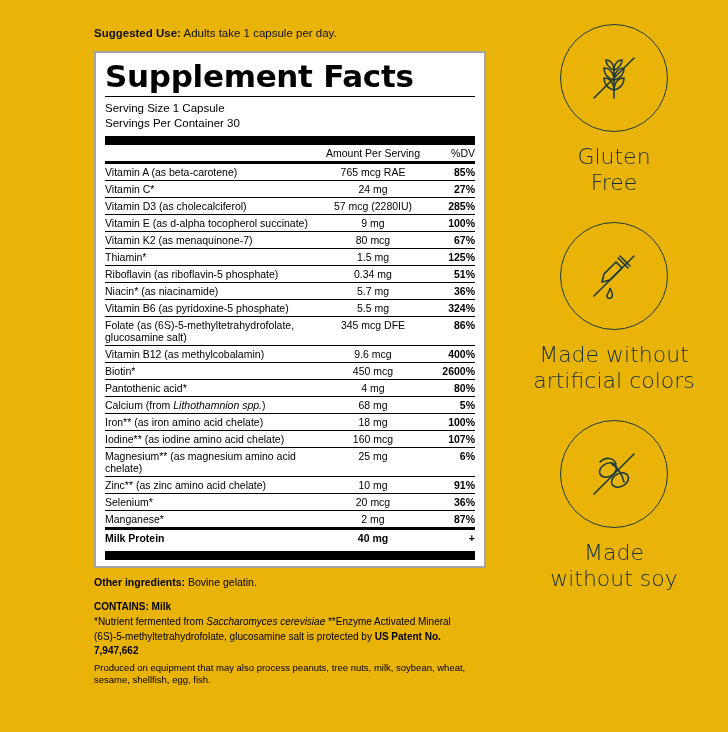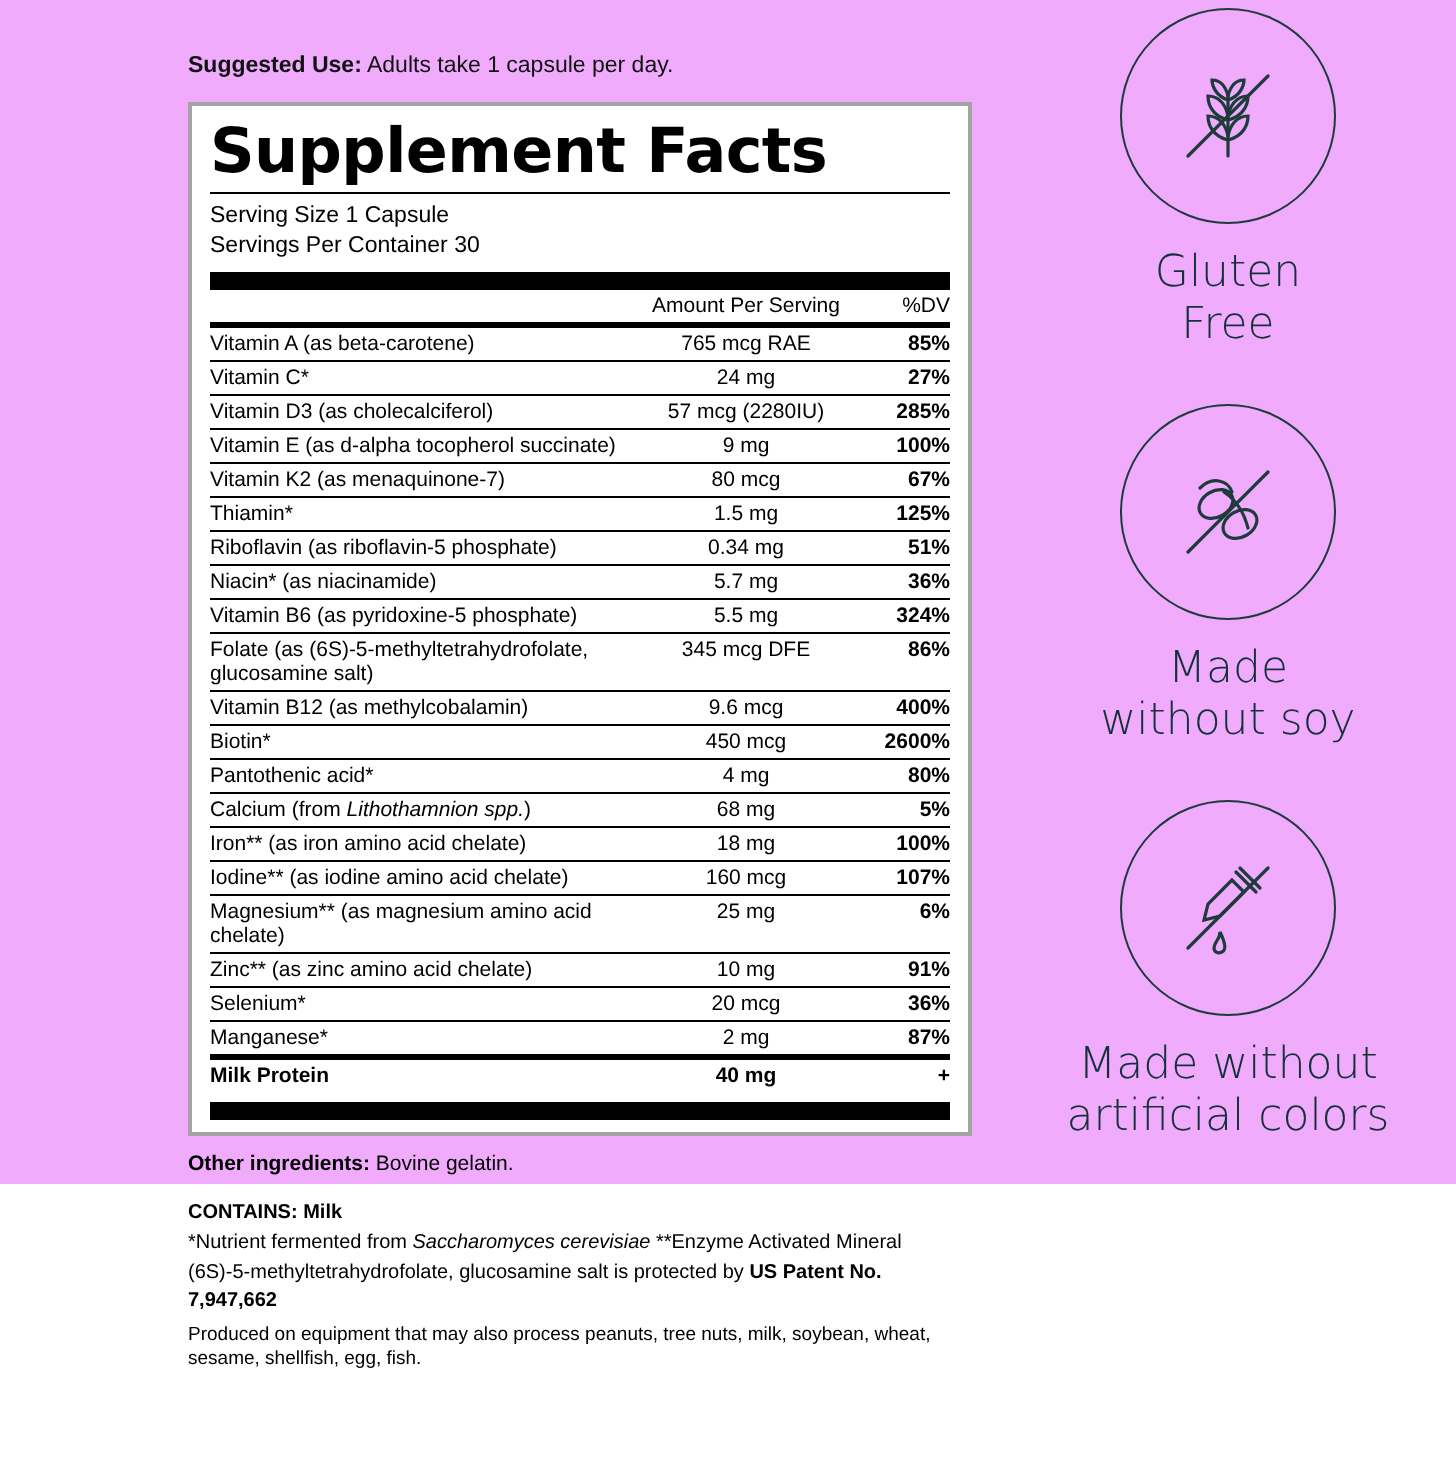--- a/index.html
+++ b/index.html
@@ -10,22 +10,22 @@
     width: 728px;
     height: 732px;
     background: #ffffff;
     font-family: "Liberation Sans", sans-serif;
     color: #1a1a1a;
     overflow: hidden;
   }
   .page {
     position: relative;
     width: 728px;
-    height: 592px;
-    background: #f0abfc;
+    height: 732px;
+    background: #eab308;
   }
 
   
   .left-col {
     position: absolute;
     left: 94px;
     top: 26px;
     width: 392px;
   }
 
@@ -129,21 +129,21 @@
   .tiny {
     font-size: 9.5px;
     margin-top: 3px;
     line-height: 1.35;
   }
 
   
   .right-col {
     position: absolute;
     left: 508px;
-    top: 4px;
+    top: 24px;
     width: 212px;
     text-align: center;
   }
   .badge {
     margin-bottom: 6px;
   }
   .badge-circle {
     width: 108px;
     height: 108px;
     border: 1.6px solid #1d3b3b;
@@ -347,46 +347,46 @@
           <path d="M32 24 C38 22 40 17 40 14 C35 14 33 18 32 22"></path>
           <path d="M12 52 L52 12"></path>
         </svg>
       </div>
       <div class="badge-label">
         <div>Gluten</div>
         <div>Free</div>
       </div>
     </div>
 
+    <div class="badge badge-3">
+      <div class="badge-circle">
+        <svg width="64" height="64" viewBox="0 0 64 64" fill="none" stroke="#1d3b3b" stroke-width="1.6" stroke-linecap="round">
+          <path d="M36 14 L46 24"></path>
+          <path d="M38 12 L48 22"></path>
+          <path d="M34 18 L22 30 L20 38 L28 36 L40 24 Z"></path>
+          <path d="M28 44 C28 48 25 49 25 52 C25 54 27 55 29 54 C31 53 31 50 28 44 Z"></path>
+          <path d="M12 52 L52 12"></path>
+        </svg>
+      </div>
+      <div class="badge-label">
+        <div>Made without</div>
+        <div>artificial colors</div>
+      </div>
+    </div>
+
     <div class="badge badge-2">
       <div class="badge-circle">
         <svg width="64" height="64" viewBox="0 0 64 64" fill="none" stroke="#1d3b3b" stroke-width="1.6" stroke-linecap="round">
           <path d="M18 20 C24 14 32 16 34 22"></path>
           <ellipse cx="26" cy="28" rx="9" ry="6.5" transform="rotate(-30 26 28)"></ellipse>
           <ellipse cx="38" cy="38" rx="9" ry="6.5" transform="rotate(-30 38 38)"></ellipse>
           <path d="M30 22 C36 26 40 32 42 40"></path>
           <path d="M12 52 L52 12"></path>
         </svg>
       </div>
       <div class="badge-label">
         <div>Made</div>
         <div>without soy</div>
       </div>
     </div>
 
-    <div class="badge badge-3">
-      <div class="badge-circle">
-        <svg width="64" height="64" viewBox="0 0 64 64" fill="none" stroke="#1d3b3b" stroke-width="1.6" stroke-linecap="round">
-          <path d="M36 14 L46 24"></path>
-          <path d="M38 12 L48 22"></path>
-          <path d="M34 18 L22 30 L20 38 L28 36 L40 24 Z"></path>
-          <path d="M28 44 C28 48 25 49 25 52 C25 54 27 55 29 54 C31 53 31 50 28 44 Z"></path>
-          <path d="M12 52 L52 12"></path>
-        </svg>
-      </div>
-      <div class="badge-label">
-        <div>Made without</div>
-        <div>artificial colors</div>
-      </div>
-    </div>
-
   </div>
 </div>
 
 </body></html>

